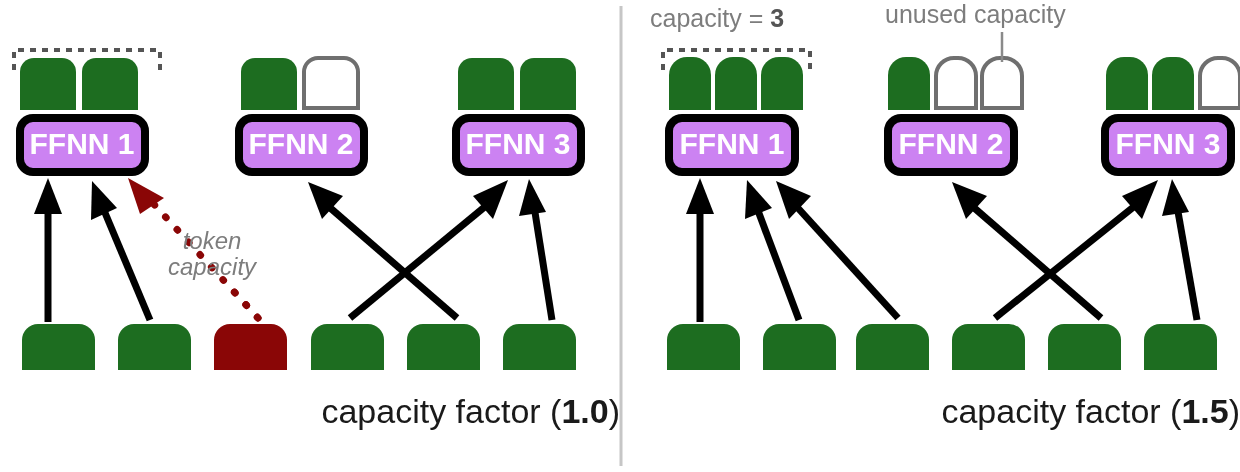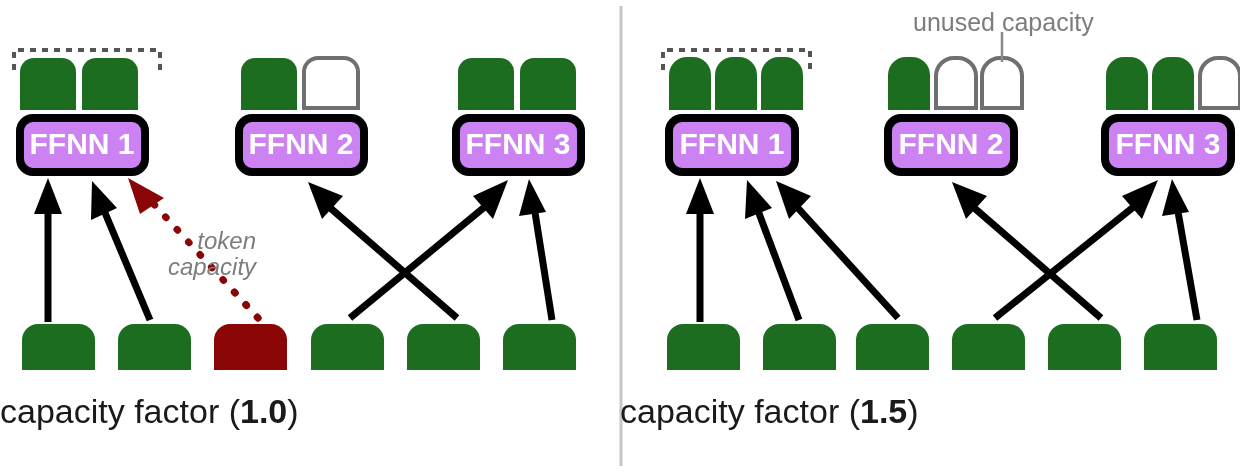--- a/index.html
+++ b/index.html
@@ -86,29 +86,29 @@
     font-family: "Liberation Sans", sans-serif;
     white-space: nowrap;
   }
   .label-grey b { color: #555555; font-weight: bold; }
   .label-overflow {
     position: absolute;
     color: #7d7d7d;
     font-size: 24px;
     font-style: italic;
     line-height: 1.08;
-    text-align: right;
+    text-align: center;
     font-family: "Liberation Sans", sans-serif;
     white-space: nowrap;
   }
   .caption {
     position: absolute;
     color: #1a1a1a;
     font-size: 34px;
-    text-align: left;
+    text-align: right;
     font-family: "Liberation Sans", sans-serif;
     white-space: nowrap;
   }
   .caption b { font-weight: bold; }
 </style>
 </head>
 <body>
 
 <div id="figure">
 
@@ -220,20 +220,23 @@
 
   <div class="label-overflow" style="left:168px; top:228px;">
     <div>token</div>
     <div>capacity</div>
   </div>
 
   <div class="caption" style="left:0px; top:392px; width:620px;">
     <span>capacity factor (</span><b>1.0</b><span>)</span>
   </div>
 
-
-  <div class="label-grey" style="left:885px; top:8px;margin-left:28px;">unused capacity</div>
+  <div class="label-grey" style="left:650px; top:4px;">
+    <span>capacity = </span><b>3</b>
+  </div>
+
+  <div class="label-grey" style="left:885px; top:0px;">unused capacity</div>
 
   <div class="caption" style="left:620px; top:392px; width:620px;">
     <span>capacity factor (</span><b>1.5</b><span>)</span>
   </div>
 
 </div>
 
 </body></html>

